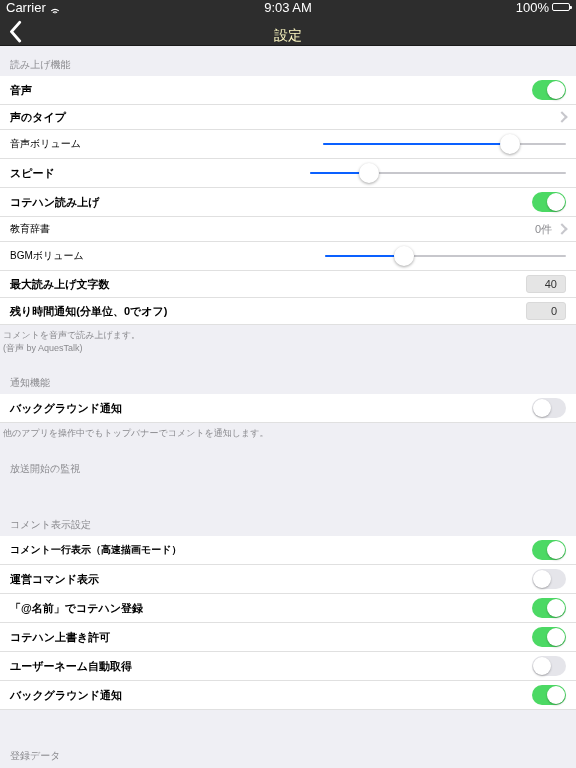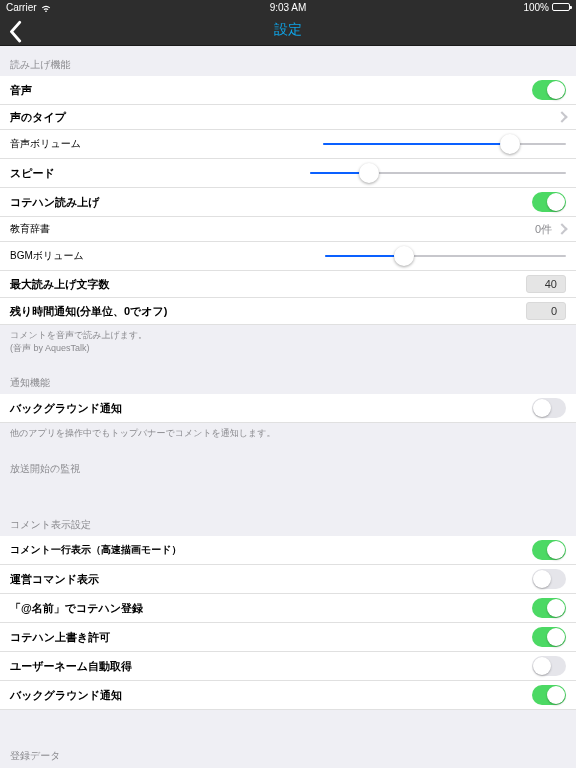--- a/index.html
+++ b/index.html
@@ -1,27 +1,27 @@
 <!DOCTYPE html>
 <html><head>
 <meta charset="utf-8">
 <style>
   * { margin: 0; padding: 0; box-sizing: border-box; }
   html, body { width: 576px; height: 768px; font-family: -apple-system, "Helvetica Neue", Arial, sans-serif; background: #efeff4; overflow: hidden; }
   
-  .status-bar { height: 14px; background: #2d2d2d; color: #fff; font-size: 10px; display: flex; align-items: center; padding: 0 6px; position: relative; }
+  .status-bar { height: 14px; background: #2d2d2d; color: #fff; font-size: 13px; display: flex; align-items: center; padding: 0 6px; position: relative; }
   .status-left { display: flex; align-items: center; gap: 4px; }
   .status-center { position: absolute; left: 50%; transform: translateX(-50%); }
   .status-right { margin-left: auto; display: flex; align-items: center; gap: 3px; }
   .battery { width: 18px; height: 8px; border: 1px solid #fff; border-radius: 2px; position: relative; }
   .battery::after { content: ""; position: absolute; right: -3px; top: 2px; width: 2px; height: 3px; background: #fff; border-radius: 0 1px 1px 0; }
   .battery-fill { background: #4cd964; width: 100%; height: 100%; border-radius: 1px; }
   .wifi-icon { width: 10px; height: 8px; }
   
-  .nav-bar { height: 32px; background: #2d2d2d; color: #0ea5e9; display: flex; align-items: center; position: relative; border-bottom: 1px solid #1a1a1a; }
+  .nav-bar { height: 32px; background: #2d2d2d; color: #fef9c3; display: flex; align-items: flex-end; position: relative; border-bottom: 1px solid #1a1a1a; }
   .nav-back { position: absolute; left: 8px; top: 50%; transform: translateY(-50%); width: 14px; height: 20px; }
   .nav-title { width: 100%; text-align: center; font-size: 14px; font-weight: 500; }
   
   .content { height: calc(768px - 46px); overflow-y: auto; }
   .section-header { font-size: 10px; color: #8a8a8e; padding: 12px 10px 4px; }
   .row { background: #fff; min-height: 25px; display: flex; align-items: center; padding: 4px 10px; border-bottom: 1px solid #e0e0e0; font-size: 11px; font-weight: 600; position: relative; }
   .row.thin { font-weight: 400; font-size: 10px; }
   .row-label { flex: 0 0 auto; }
   .row-spacer { flex: 1; }
   
@@ -35,21 +35,21 @@
   .chevron { width: 8px; height: 8px; border-right: 2px solid #c7c7cc; border-top: 2px solid #c7c7cc; transform: rotate(45deg); flex: 0 0 auto; margin-left: 6px; }
   
   .slider { flex: 1; max-width: 300px; height: 20px; display: flex; align-items: center; margin-left: auto; position: relative; }
   .slider-track { height: 2px; width: 100%; background: #c7c7cc; border-radius: 1px; position: relative; }
   .slider-fill { position: absolute; left: 0; top: 0; height: 2px; background: #0a60ff; border-radius: 1px; }
   .slider-thumb { position: absolute; top: 50%; transform: translate(-50%, -50%); width: 20px; height: 20px; background: #fff; border-radius: 50%; box-shadow: 0 1px 3px rgba(0,0,0,0.35); }
   
   .value-box { background: #e5e5e5; border: 1px solid #d9d9d9; border-radius: 3px; padding: 2px 8px; font-size: 11px; font-weight: 400; min-width: 40px; text-align: right; color: #333; }
   .row-value { color: #8a8a8e; font-size: 11px; font-weight: 400; }
   
-  .footer-note { font-size: 9px; color: #8a8a8e; padding: 4px 10px 10px; line-height: 1.4; }
+  .footer-note { font-size: 9px; color: #8a8a8e; padding: 4px 3px 10px; line-height: 1.4; }
 </style>
 </head>
 <body>
 
 <div class="status-bar">
   <div class="status-left">
     <span>Carrier</span>
     <span class="wifi-icon">
       <svg viewBox="0 0 12 9">
           <path d="M6 8.5a1 1 0 100-2 1 1 0 000 2zM3 5a5 5 0 016 0l-1 1a3.5 3.5 0 00-4 0zM1 3a8 8 0 0110 0l-1 1a6.5 6.5 0 00-8 0z" fill="#fff"></path>

